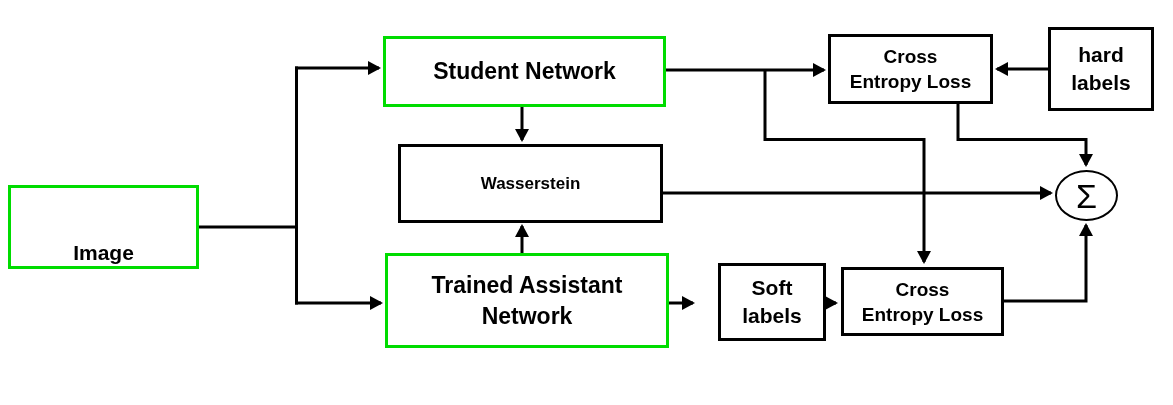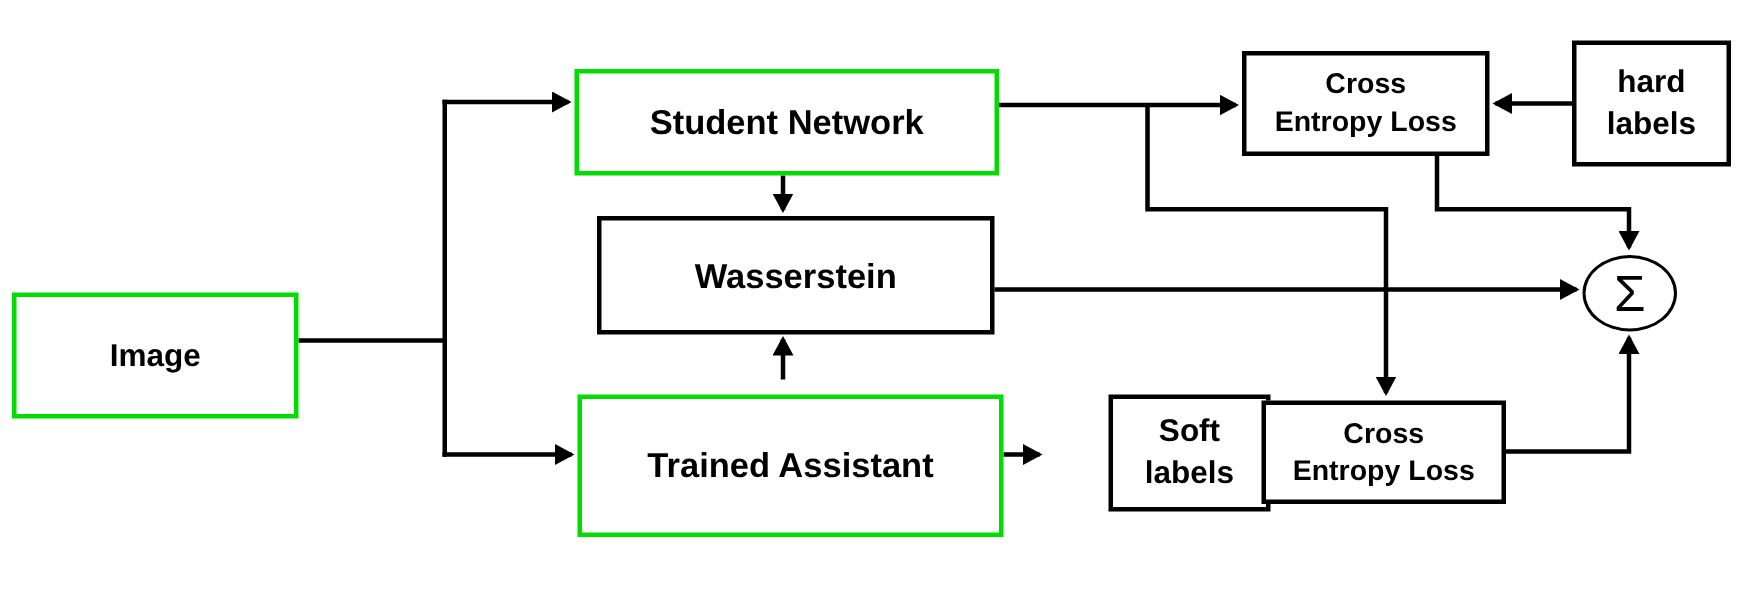--- a/index.html
+++ b/index.html
@@ -18,27 +18,27 @@
     background:#fff;
     border:3px solid #000;
     display:flex;
     flex-direction:column;
     align-items:center;
     justify-content:center;
     text-align:center;
     font-weight:700;
   }
   .node .ln{display:block;white-space:nowrap;}
-  .green{border-color:var(--green-border,#00dc00);margin-top:10px;}
+  .green{border-color:var(--green-border,#00dc00);}
 
-  .n-image{left:8px;top:185px;width:191px;height:84px;font-size:21px;line-height:27px;}
+  .n-image{left:8px;top:185px;width:191px;height:84px;font-size:21px;line-height:27px;justify-content:flex-end;}
   .n-student{left:383px;top:36px;width:283px;height:71px;font-size:23px;}
-  .n-wasserstein{left:398px;top:144px;width:265px;height:79px;font-size:23px;line-height:28px;}
+  .n-wasserstein{left:398px;top:144px;width:265px;height:79px;font-size:17px;line-height:28px;}
   .n-assistant{left:385px;top:253px;width:284px;height:95px;font-size:23px;line-height:31px;}
-  .n-soft{left:739px;top:263px;width:108px;height:78px;font-size:21px;line-height:28px;}
+  .n-soft{left:718px;top:263px;width:108px;height:78px;font-size:21px;line-height:28px;}
   .n-ce-top{left:828px;top:34px;width:165px;height:70px;font-size:19px;line-height:25px;}
   .n-ce-bottom{left:841px;top:267px;width:163px;height:69px;font-size:19px;line-height:25px;}
   .n-hard{left:1048px;top:27px;width:106px;height:84px;font-size:21px;line-height:28px;}
   .n-sum{
     left:1055px;top:170px;width:63px;height:51px;
     border-width:2px;border-radius:50%;
     font-size:34px;font-weight:400;line-height:1;
   }
   .wire{stroke:#000;stroke-width:3;fill:none;}
 </style>
@@ -76,20 +76,21 @@
   <div class="node green n-student">
     <span class="ln">Student Network</span>
   </div>
 
   <div class="node n-wasserstein">
     <span class="ln">Wasserstein</span>
   </div>
 
   <div class="node green n-assistant">
     <span class="ln">Trained Assistant</span>
+    <span class="ln">Network</span>
   </div>
 
   <div class="node n-soft">
     <span class="ln">Soft</span>
     <span class="ln">labels</span>
   </div>
 
   <div class="node n-ce-top">
     <span class="ln">Cross</span>
     <span class="ln">Entropy Loss</span>

